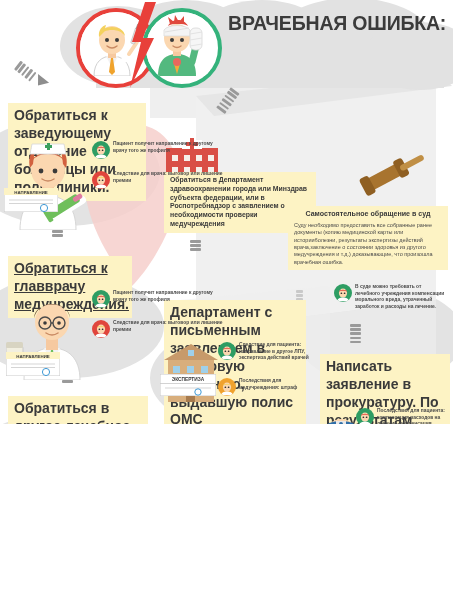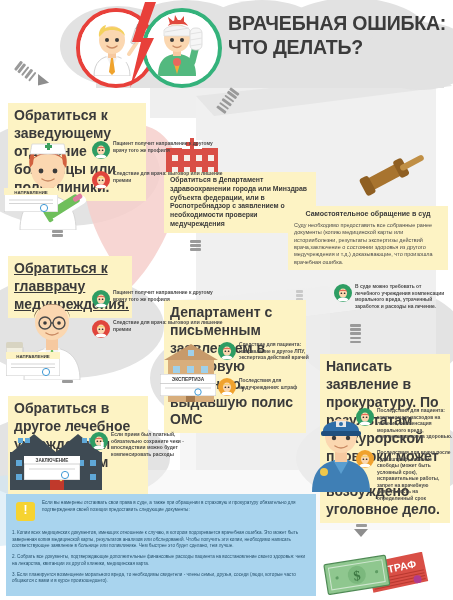--- a/index.html
+++ b/index.html
@@ -3,21 +3,21 @@
 <meta charset="utf-8">
 <title>Врачебная ошибка: что делать?</title>
 <style>
   html,body{margin:0;padding:0;}
   body{
     width:453px;height:600px;overflow:hidden;position:relative;
     background:#ffffff;
     font-family:"Liberation Sans","DejaVu Sans",sans-serif;
     -webkit-font-smoothing:antialiased;
   }
-  #page{position:absolute;inset:0;width:453px;height:600px;overflow:hidden;background:#fff;}
+  #page{position:absolute;inset:0;width:453px;height:424px;overflow:hidden;background:#fff;}
 
   
   .bg-cloud{position:absolute;background:#e3e3e3;border-radius:50%;}
 
   
   .header{position:absolute;left:0;top:0;width:453px;height:92px;}
   .title{
     position:absolute;left:228px;top:12px;width:220px;
     color:#3b3b3b;font-weight:bold;font-size:19.5px;line-height:1.22;
     letter-spacing:-0.2px;text-transform:uppercase;
@@ -169,21 +169,20 @@
         <path d="M46 50 L50 34" stroke="#53b97f" stroke-width="7" stroke-linecap="round"></path>
         <rect x="44" y="16" width="12" height="22" rx="5" fill="#f6f6f6" stroke="#d8d8d8" stroke-width=".8"></rect>
         <line x1="44" y1="22" x2="56" y2="20" stroke="#e2e2e2" stroke-width="1"></line>
         <line x1="44" y1="28" x2="56" y2="26" stroke="#e2e2e2" stroke-width="1"></line>
         <line x1="44" y1="34" x2="56" y2="32" stroke="#e2e2e2" stroke-width="1"></line>
       </svg>
     </div>
 
     <div class="title">
       <span>ВРАЧЕБНАЯ ОШИБКА:</span>
-      <span class="l2">ЧТО ДЕЛАТЬ?</span>
     </div>
   </div>
 
   <div class="arrowdiag" style="left:26px;top:58px;transform:rotate(-52deg);">
     <div class="dash"></div>
       <div class="dash"></div>
       <div class="dash"></div>
     <div class="dash"></div>
       <div class="dash"></div>
     <div class="tip" style="margin-left:2px;"></div>

